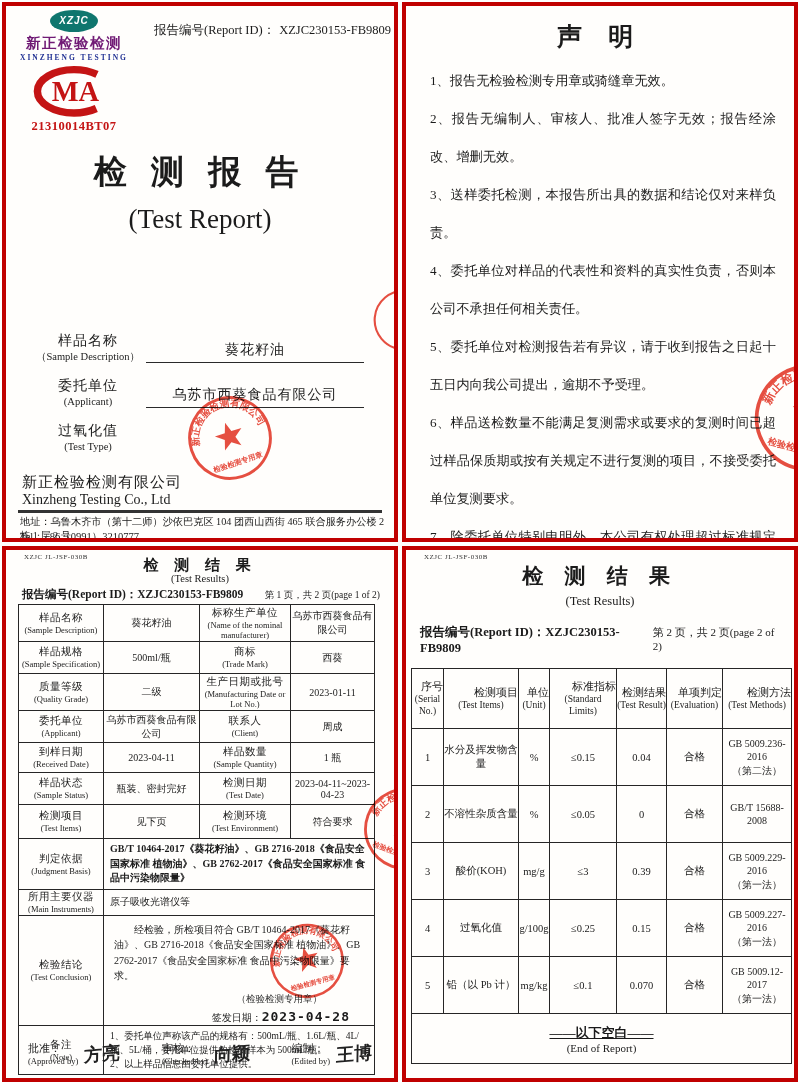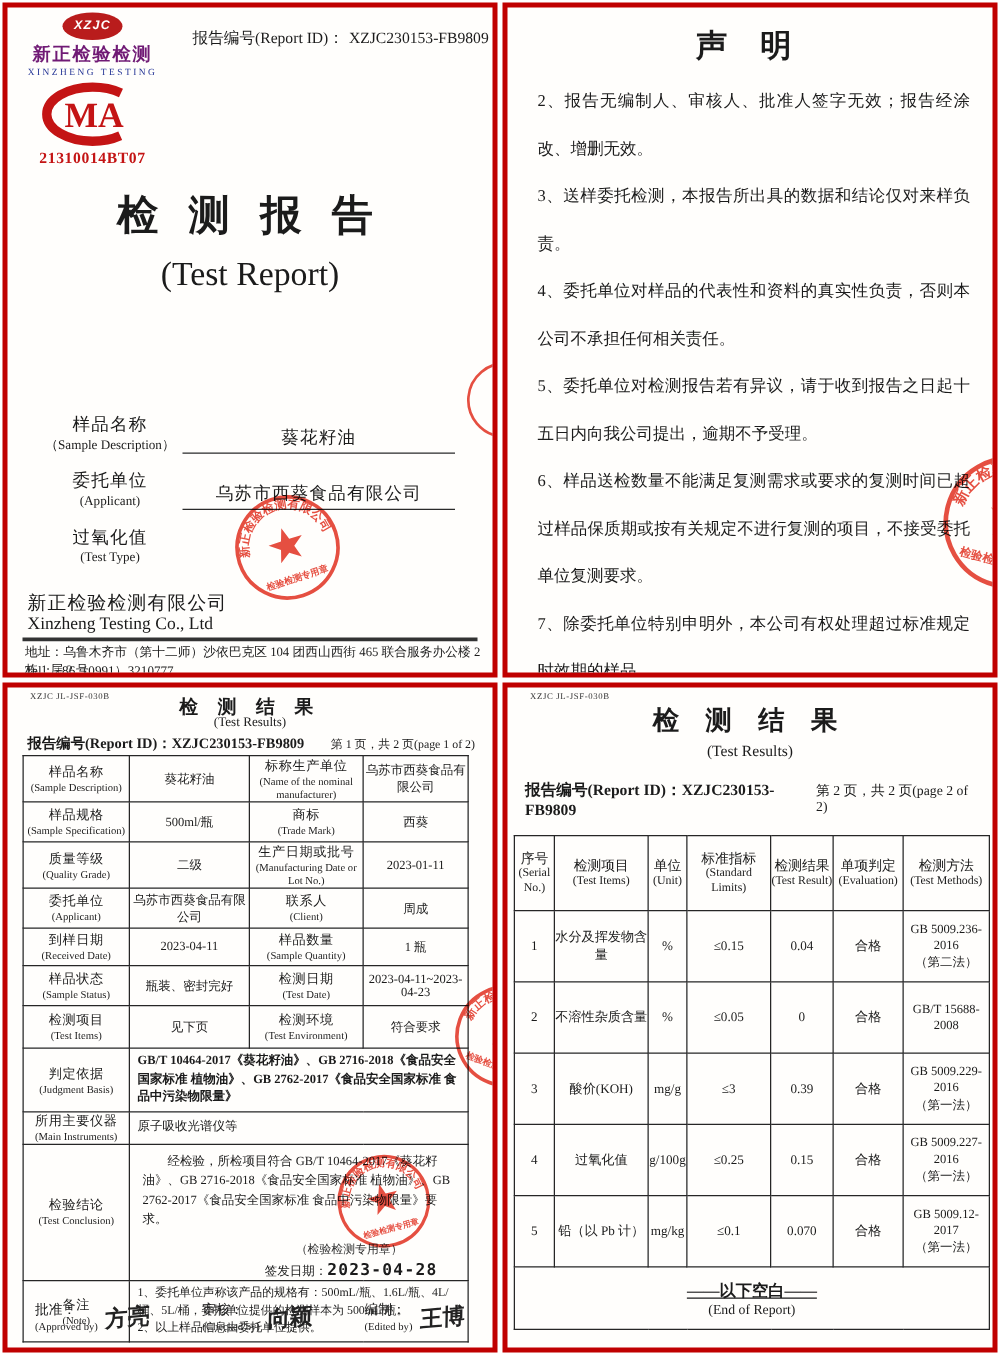--- a/index.html
+++ b/index.html
@@ -10,24 +10,24 @@
   #p2 { left:402px; top:2px; width:396px; height:540px; }
   #p3 { left:2px; top:546px; width:396px; height:536px; }
   #p4 { left:402px; top:546px; width:396px; height:536px; }
 
   
   .stamp { position:absolute; color:#e02818; opacity:.82; mix-blend-mode:multiply; pointer-events:none; }
   .stamp text { font-family:"Liberation Sans","DejaVu Sans",sans-serif; font-weight:bold; }
 
   
   .logo-block { position:absolute; left:10px; top:4px; width:116px; text-align:center; }
-  .logo-oval { width:48px; height:22px; margin:0 auto; background:#b91c1c; border-radius:50%;
+  .logo-oval { width:48px; height:22px; margin:0 auto; background:#0f766e; border-radius:50%;
                color:#fff; font:italic bold 10px/22px "Liberation Sans",sans-serif; letter-spacing:1px; }
   .logo-cn { margin-top:2px; font-size:14.5px; font-weight:bold; color:#701a75; letter-spacing:1.5px; }
-  .logo-en { font-size:7.5px; font-weight:normal; color:#203093; letter-spacing:2px; }
+  .logo-en { font-size:7.5px; font-weight:bold; color:#203093; letter-spacing:2px; }
   .cma-svg { display:block; margin:3px auto 0; }
   .cma-no { font-size:12.5px; font-weight:bold; color:#c41414; letter-spacing:.5px; }
   .rid-line { position:absolute; left:148px; top:16px; font-size:12.5px; }
   .rid-line .rid-v { margin-left:4px; }
   .cover-title { position:absolute; left:0; right:0; top:144px; text-align:center;
                  font-size:33px; font-weight:bold; letter-spacing:8px; }
   .cover-title-en { position:absolute; left:0; right:0; top:198px; text-align:center; font-size:27px; }
   .fields { position:absolute; left:28px; right:30px; top:312px; }
   .frow { display:flex; align-items:flex-end; height:45px; }
   .flabel { width:108px; text-align:center; line-height:1.25; }
@@ -82,21 +82,21 @@
   .sig { margin-left:6px; font-size:18px; font-weight:bold; transform:rotate(-5deg) skewX(-6deg); color:#222; }
 
   
   .p4-title { top:12px; font-size:21px; letter-spacing:8px; }
   .p4-title-en { top:44px; font-size:12.5px; }
   .p4-rep { top:74px; left:14px; right:12px; }
   .p4-rep .l { font-size:12.5px; font-weight:bold; }
   .p4-rep .r { font-size:11px; }
   #t2 { position:absolute; top:118px; left:5px; width:380px; }
   #t2 th { font-weight:normal; }
-  #t2 .hcn { font-size:11px; text-align:center; }
+  #t2 .hcn { font-size:11px; text-align:right; }
   #t2 .hen { font-size:9.5px; text-align:center; line-height:1.25; }
   #t2 td { font-size:10.5px; text-align:center; }
   .m2 { font-size:10px; line-height:1.35; }
   .endrow .cn { font-size:13px; font-weight:bold; text-align:center;text-decoration:underline; }
   .endrow .en { font-size:11px; text-align:center; }
 </style>
 </head>
 <body>
 
 <section class="panel" id="p1">
@@ -163,20 +163,21 @@
   <div class="co-cn">新正检验检测有限公司</div>
   <div class="co-en">Xinzheng Testing Co., Ltd</div>
   <div class="co-hr"></div>
   <div class="co-addr">地址：乌鲁木齐市（第十二师）沙依巴克区 104 团西山西街 465 联合服务办公楼 2 栋 1 层 2 号</div>
   <div class="co-tel">Tel：+86（0991）3210777</div>
 </section>
 
 <section class="panel" id="p2">
   <div class="decl-title">声 明</div>
   <div class="decl-body">
+    <p>1、报告无检验检测专用章或骑缝章无效。</p>
     <p>2、报告无编制人、审核人、批准人签字无效；报告经涂改、增删无效。</p>
     <p>3、送样委托检测，本报告所出具的数据和结论仅对来样负责。</p>
     <p>4、委托单位对样品的代表性和资料的真实性负责，否则本公司不承担任何相关责任。</p>
     <p>5、委托单位对检测报告若有异议，请于收到报告之日起十五日内向我公司提出，逾期不予受理。</p>
     <p>6、样品送检数量不能满足复测需求或要求的复测时间已超过样品保质期或按有关规定不进行复测的项目，不接受委托单位复测要求。</p>
     <p>7、除委托单位特别申明外，本公司有权处理超过标准规定时效期的样品。</p>
 
   </div>
   <svg class="stamp" width="112" height="112" viewBox="0 0 120 120" style="left:346px; top:356px; transform:rotate(15deg);">
     <defs>

